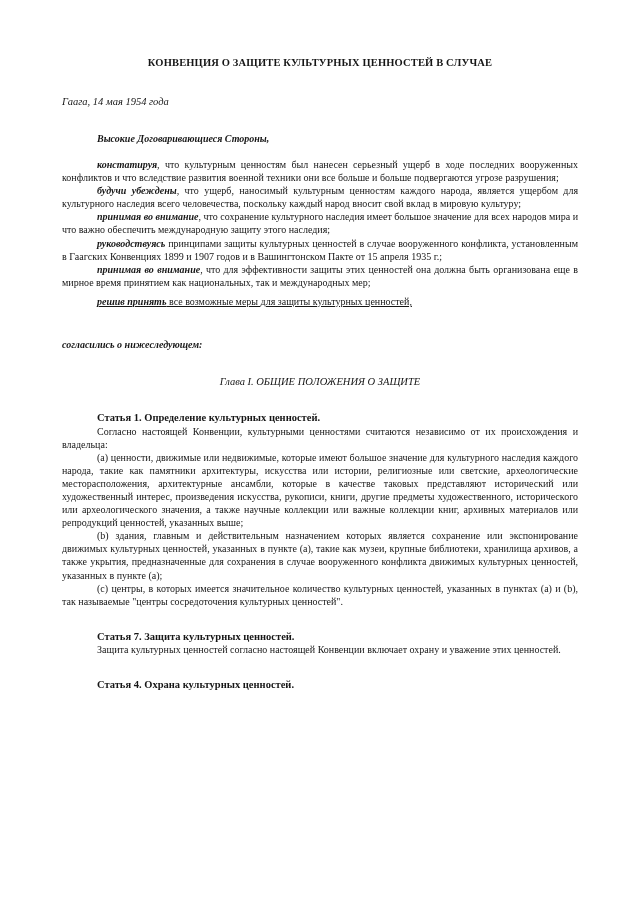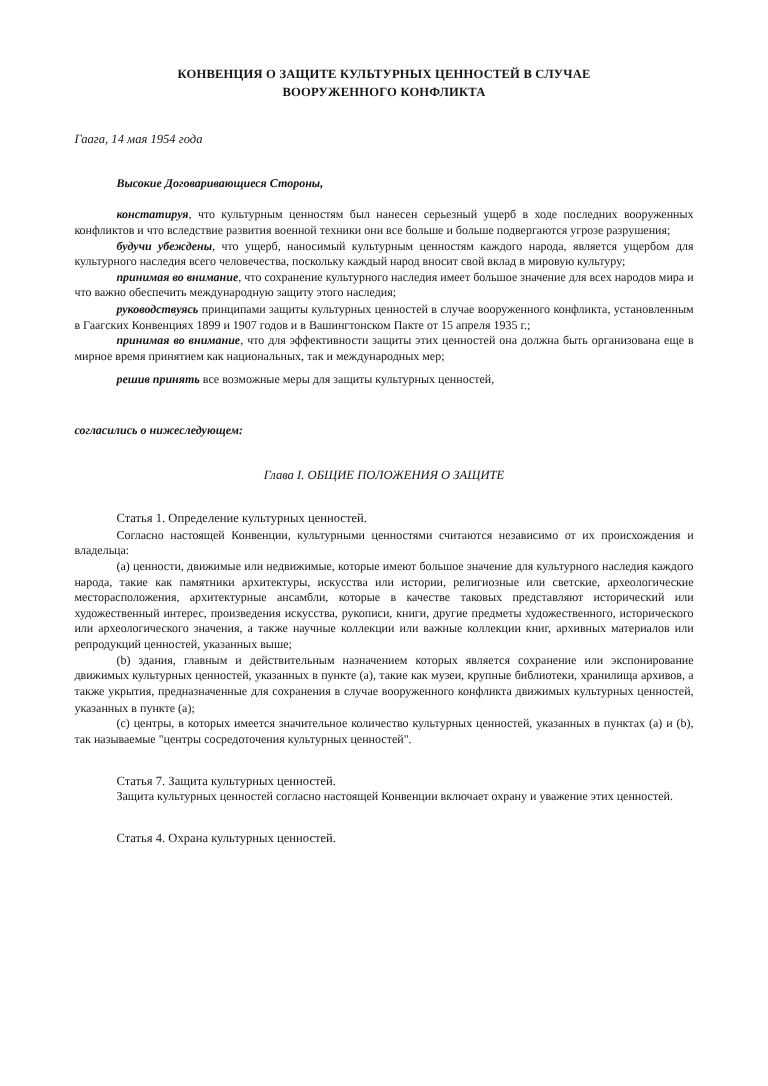--- a/index.html
+++ b/index.html
@@ -52,20 +52,21 @@
     text-align: justify;
     text-indent: 35px;
     -webkit-hyphens: none;
     hyphens: none;
   }
   p.gap-before {
     margin-top: 13px;
   }
   p.gap-small {
     margin-top: 6px;
+    text-decoration: underline;
   }
   .em-lead {
     font-style: italic;
     font-weight: bold;
   }
   .agreed {
     font-style: italic;
     font-weight: bold;
     font-size: 10px;
     line-height: 13px;
@@ -73,35 +74,34 @@
     text-indent: 0;
   }
   .chapter-head {
     text-align: center;
     font-style: italic;
     font-size: 10.5px;
     line-height: 14px;
     margin-top: 24px;
   }
   .article-head {
-    font-weight: normal;
+    font-weight: bold;
     font-size: 10.5px;
     line-height: 13.5px;
     margin-top: 22px;
     text-indent: 35px;
   }
 </style>
 </head>
 <body>
 
 <div class="page">
 
   <div>
     <div class="doc-title">КОНВЕНЦИЯ О ЗАЩИТЕ КУЛЬТУРНЫХ ЦЕННОСТЕЙ В СЛУЧАЕ</div>
-    <div class="doc-title">ВООРУЖЕННОГО КОНФЛИКТА</div>
   </div>
 
   <div class="doc-subtitle">Гаага, 14 мая 1954 года</div>
 
   <div class="lead">Высокие Договаривающиеся Стороны,</div>
 
   <p class="body-par gap-before"><span class="em-lead">констатируя</span><span>, что культурным ценностям был нанесен серьезный ущерб в ходе последних вооруженных конфликтов и что вследствие развития военной техники они все больше и больше подвергаются угрозе разрушения;</span></p>
 
   <p class="body-par"><span class="em-lead">будучи убеждены</span><span>, что ущерб, наносимый культурным ценностям каждого народа, является ущербом для культурного наследия всего человечества, поскольку каждый народ вносит свой вклад в мировую культуру;</span></p>
 

